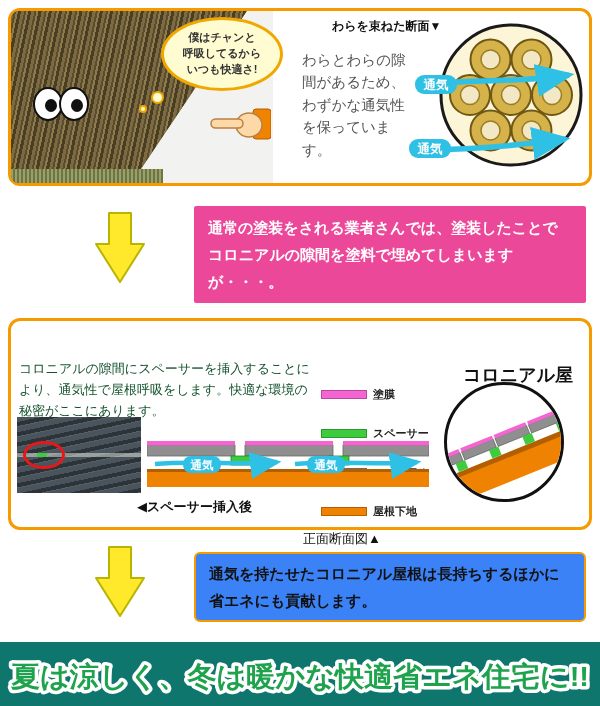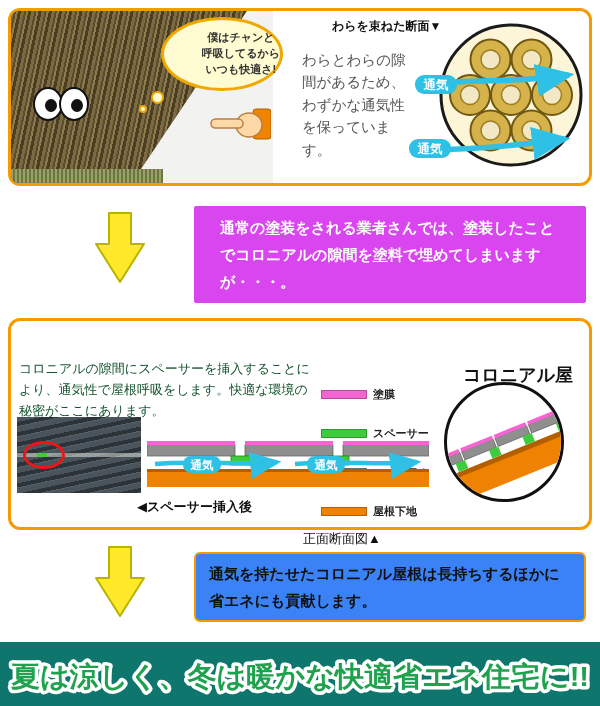--- a/index.html
+++ b/index.html
@@ -24,38 +24,38 @@
            background:repeating-linear-gradient(88deg,#9aa06a 0 2px,#6e7444 2px 4px); }
   .eyes { position:absolute; left:22px; top:76px; display:flex; }
   .eye { width:30px; height:34px; background:#fff; border:2.5px solid #111;
          border-radius:50%; position:relative; margin-right:-4px; }
   .pupil { position:absolute; right:4px; top:10px; width:12px; height:13px;
            background:#111; border-radius:50%; }
   .hand { position:absolute; right:2px; top:92px; }
 
   .bubble { position:absolute; left:150px; top:6px; width:122px; height:74px;
             background:#fffcd2; border:3px solid #f0a800; border-radius:50%;
-            display:flex; align-items:center; justify-content:flex-end; text-align:center; z-index:3; }
+            display:flex; align-items:center; justify-content:center; text-align:center; z-index:3; }
   .bubble-text { font-size:11px; font-weight:bold; color:#333; line-height:1.45; white-space:pre-line; }
   .tail { position:absolute; background:#fffcd2; border:2.5px solid #f0a800; border-radius:50%; z-index:3; }
   .tail1 { left:140px; top:80px; width:13px; height:13px; }
   .tail2 { left:128px; top:94px; width:8px; height:8px; }
 
   .p1-title { position:absolute; left:321px; top:7px; font-size:12px; font-weight:bold; color:#111; }
   .p1-body  { position:absolute; left:291px; top:38px; width:112px;
               font-size:14.5px; color:#555; line-height:1.55; }
   .bundle { position:absolute; right:4px; top:6px; }
 
   
   .down-arrow { position:absolute; }
   .arrow1 { left:92px; top:212px; }
   .arrow2 { left:92px; top:546px; }
 
-  .redbox { position:absolute; left:194px; top:206px; width:392px; background:#d946ef;
-            padding:8px 26px; border-radius:2px; }
+  .redbox { position:absolute; left:194px; top:206px; width:392px; background:#ec4899;
+            padding:8px 14px; border-radius:2px; }
   .redbox p { color:#fff; font-size:15px; font-weight:bold; line-height:1.8; }
 
   .whitebox { position:absolute; left:194px; top:552px; width:392px; background:#3b82f6;
               border:2px solid #f59b00; border-radius:6px; padding:6px 13px; }
   .whitebox p { color:#111; font-size:15px; font-weight:bold; line-height:1.8; }
 
   
   .p2-title { position:absolute; left:8px; top:6px; font-size:16.5px; font-weight:bold; color:#111; }
   .p2-body  { position:absolute; left:8px; top:38px; width:298px;
               font-size:13px; color:#14532d; line-height:1.6; }

